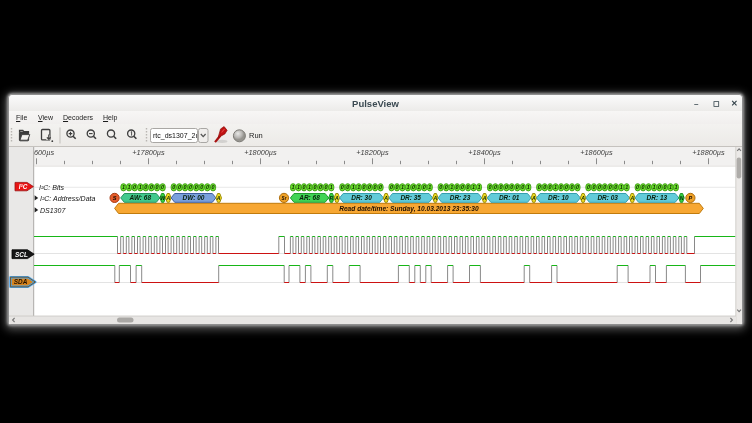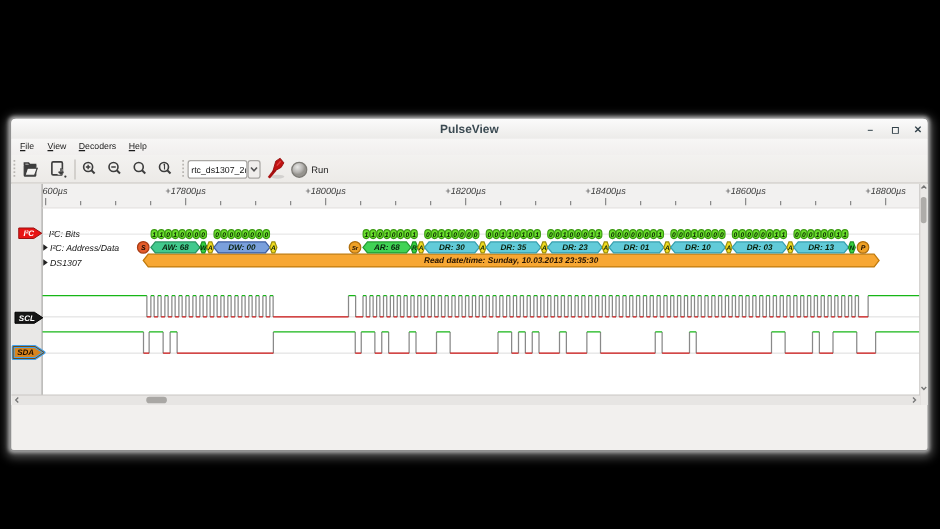--- a/index.html
+++ b/index.html
@@ -1,16 +1,16 @@
 <!DOCTYPE html>
 <html><head><meta charset="utf-8"><style>
 html,body{margin:0;padding:0;background:#000;width:752px;height:423px;overflow:hidden;
 font-family:"Liberation Sans",sans-serif;}
 *{box-sizing:border-box;}
-#win{position:absolute;left:8px;top:94px;width:735px;height:267px;background:#f2f0ee;
+#win{position:absolute;left:8px;top:94px;width:735px;height:231px;background:#f2f0ee;
 border:1px solid #8f8f8f;border-radius:4px 4px 3px 3px;
 box-shadow:0 0 3px 1px rgba(185,185,185,.8),0 2px 8px 3px rgba(130,130,130,.6);}
 #titlebar{position:absolute;left:0;top:0;right:0;height:16px;
 background:linear-gradient(#fbfbfb,#ecebe9);border-radius:4px 4px 0 0;
 border-bottom:0;}
 #title{position:absolute;left:0;right:0;top:3px;text-align:center;font-size:9.5px;
 font-weight:700;color:#3b4a52;}
 .wbtn{position:absolute;top:3.5px;font-size:8px;color:#33424a;font-weight:700;}
 #menubar{position:absolute;left:0;top:16px;right:0;height:13px;background:linear-gradient(#f7f6f5,#f1efee);}
 .mi{position:absolute;top:3px;font-size:7px;color:#1c1c1c;}

